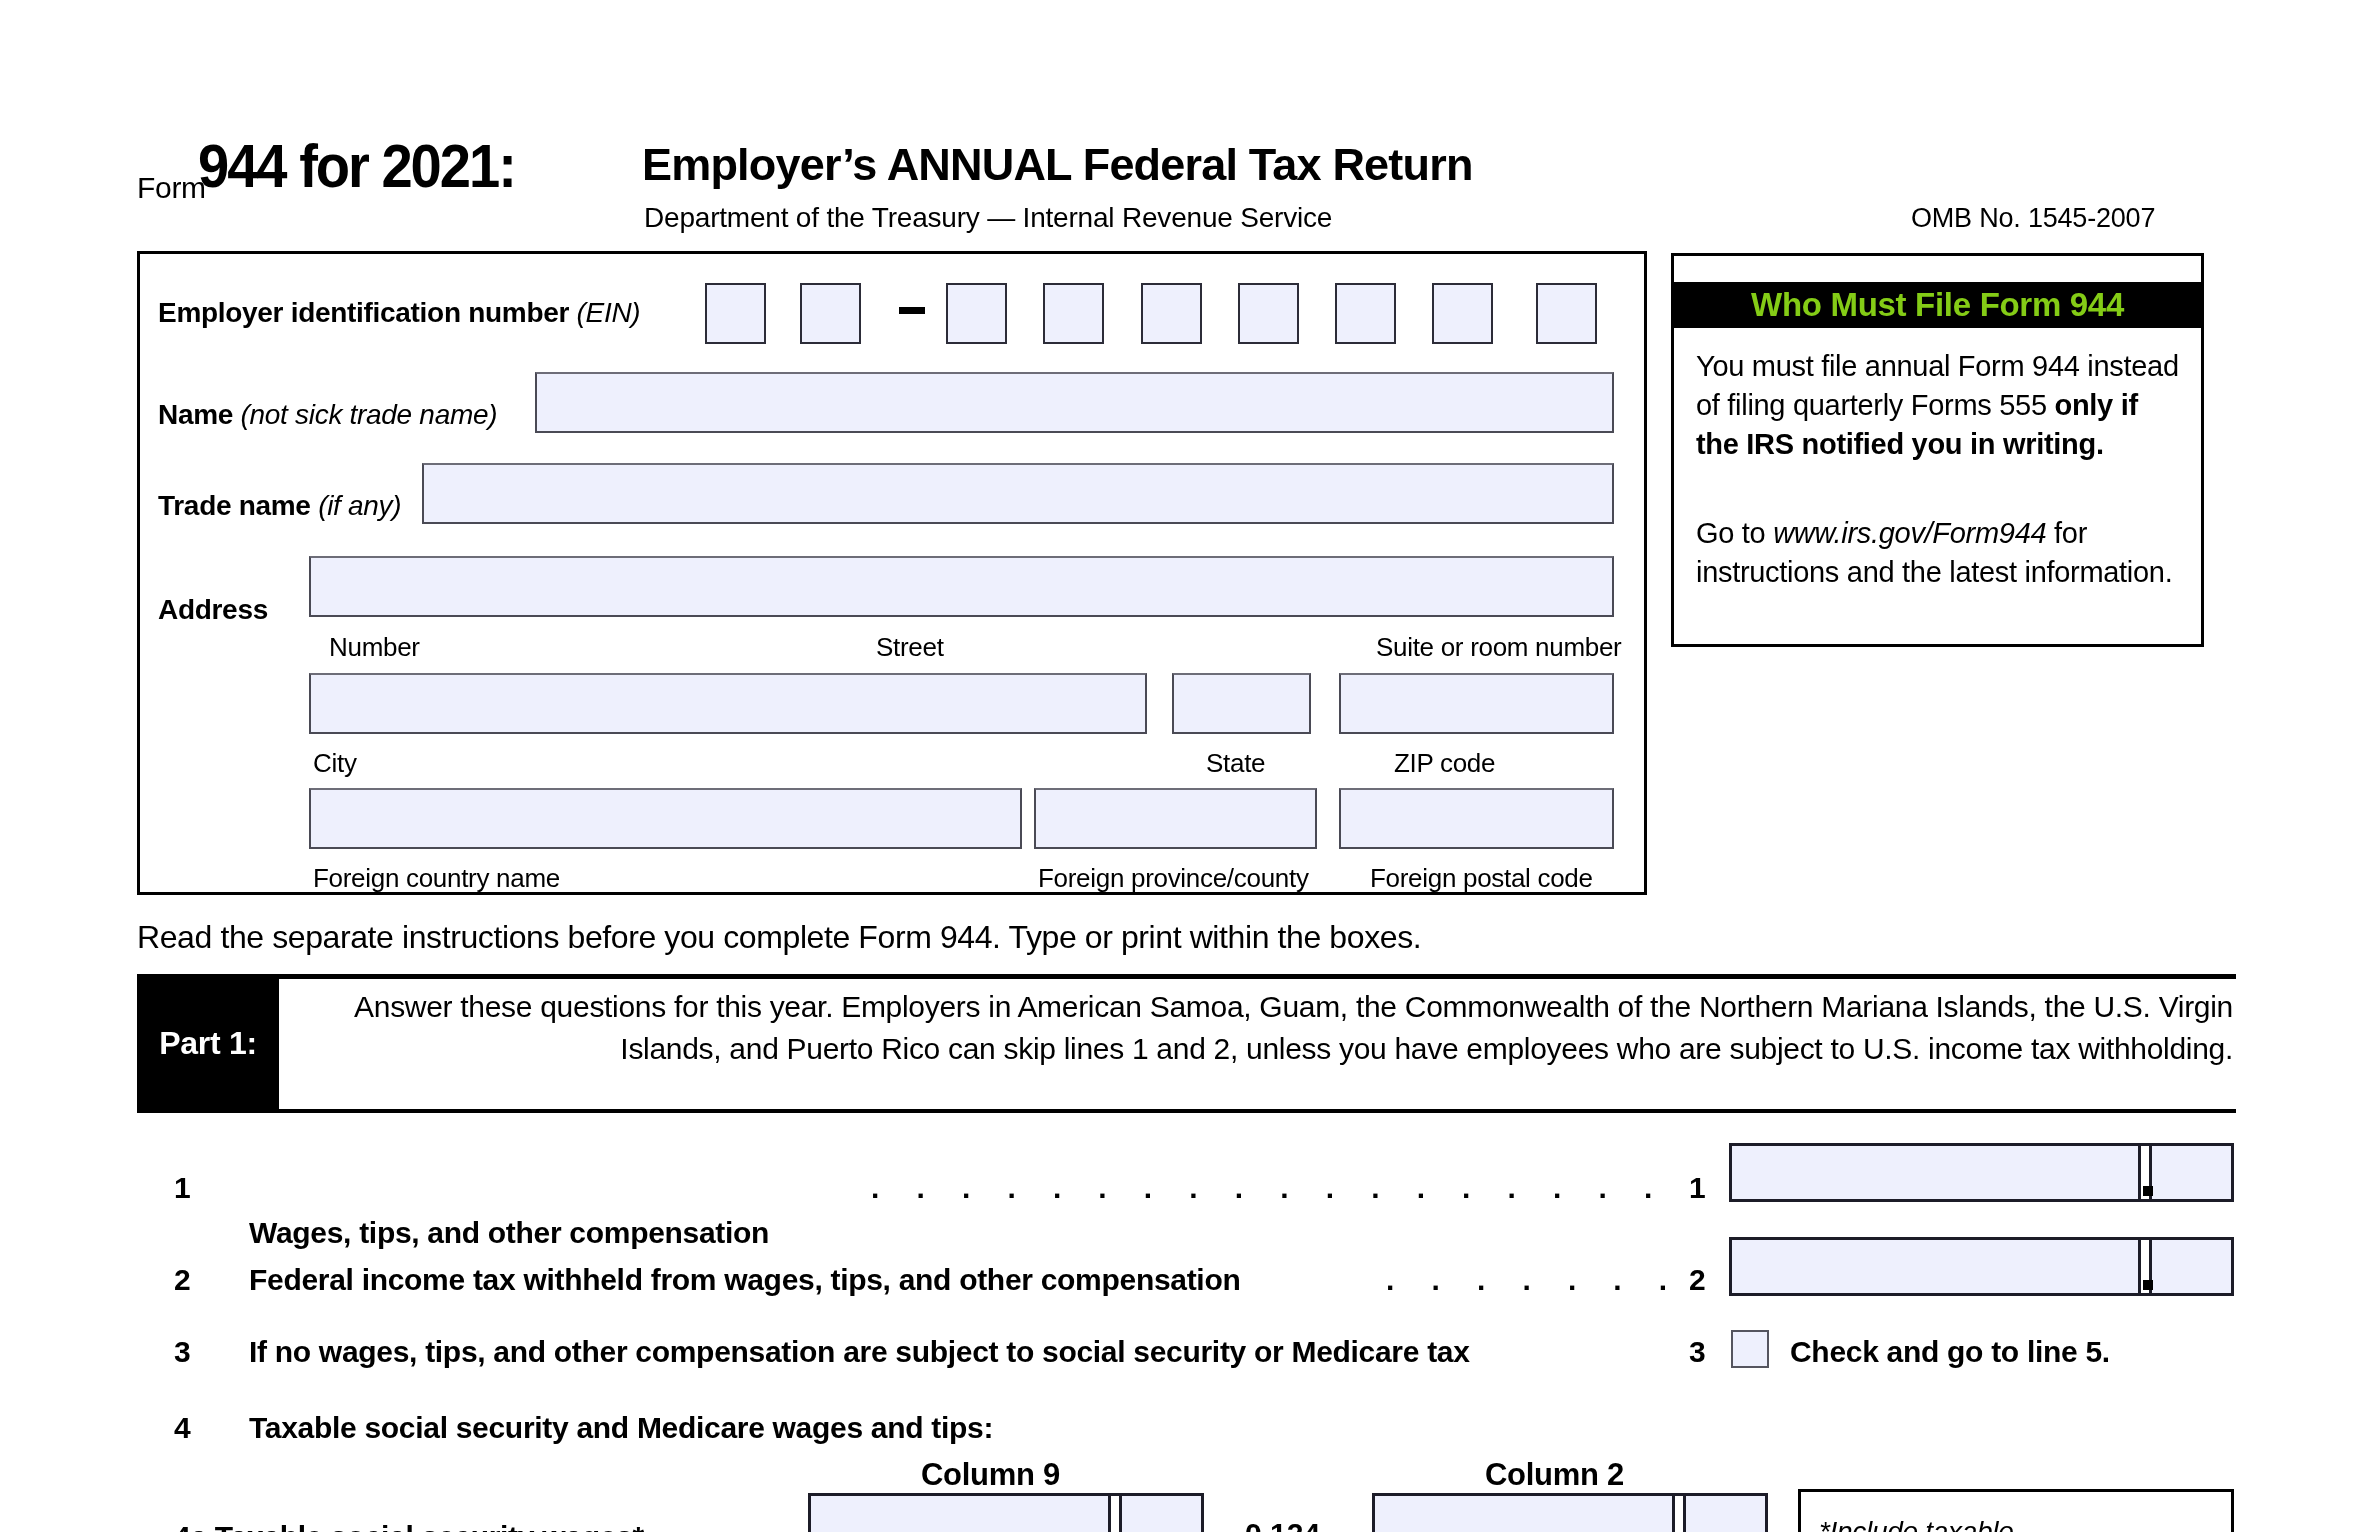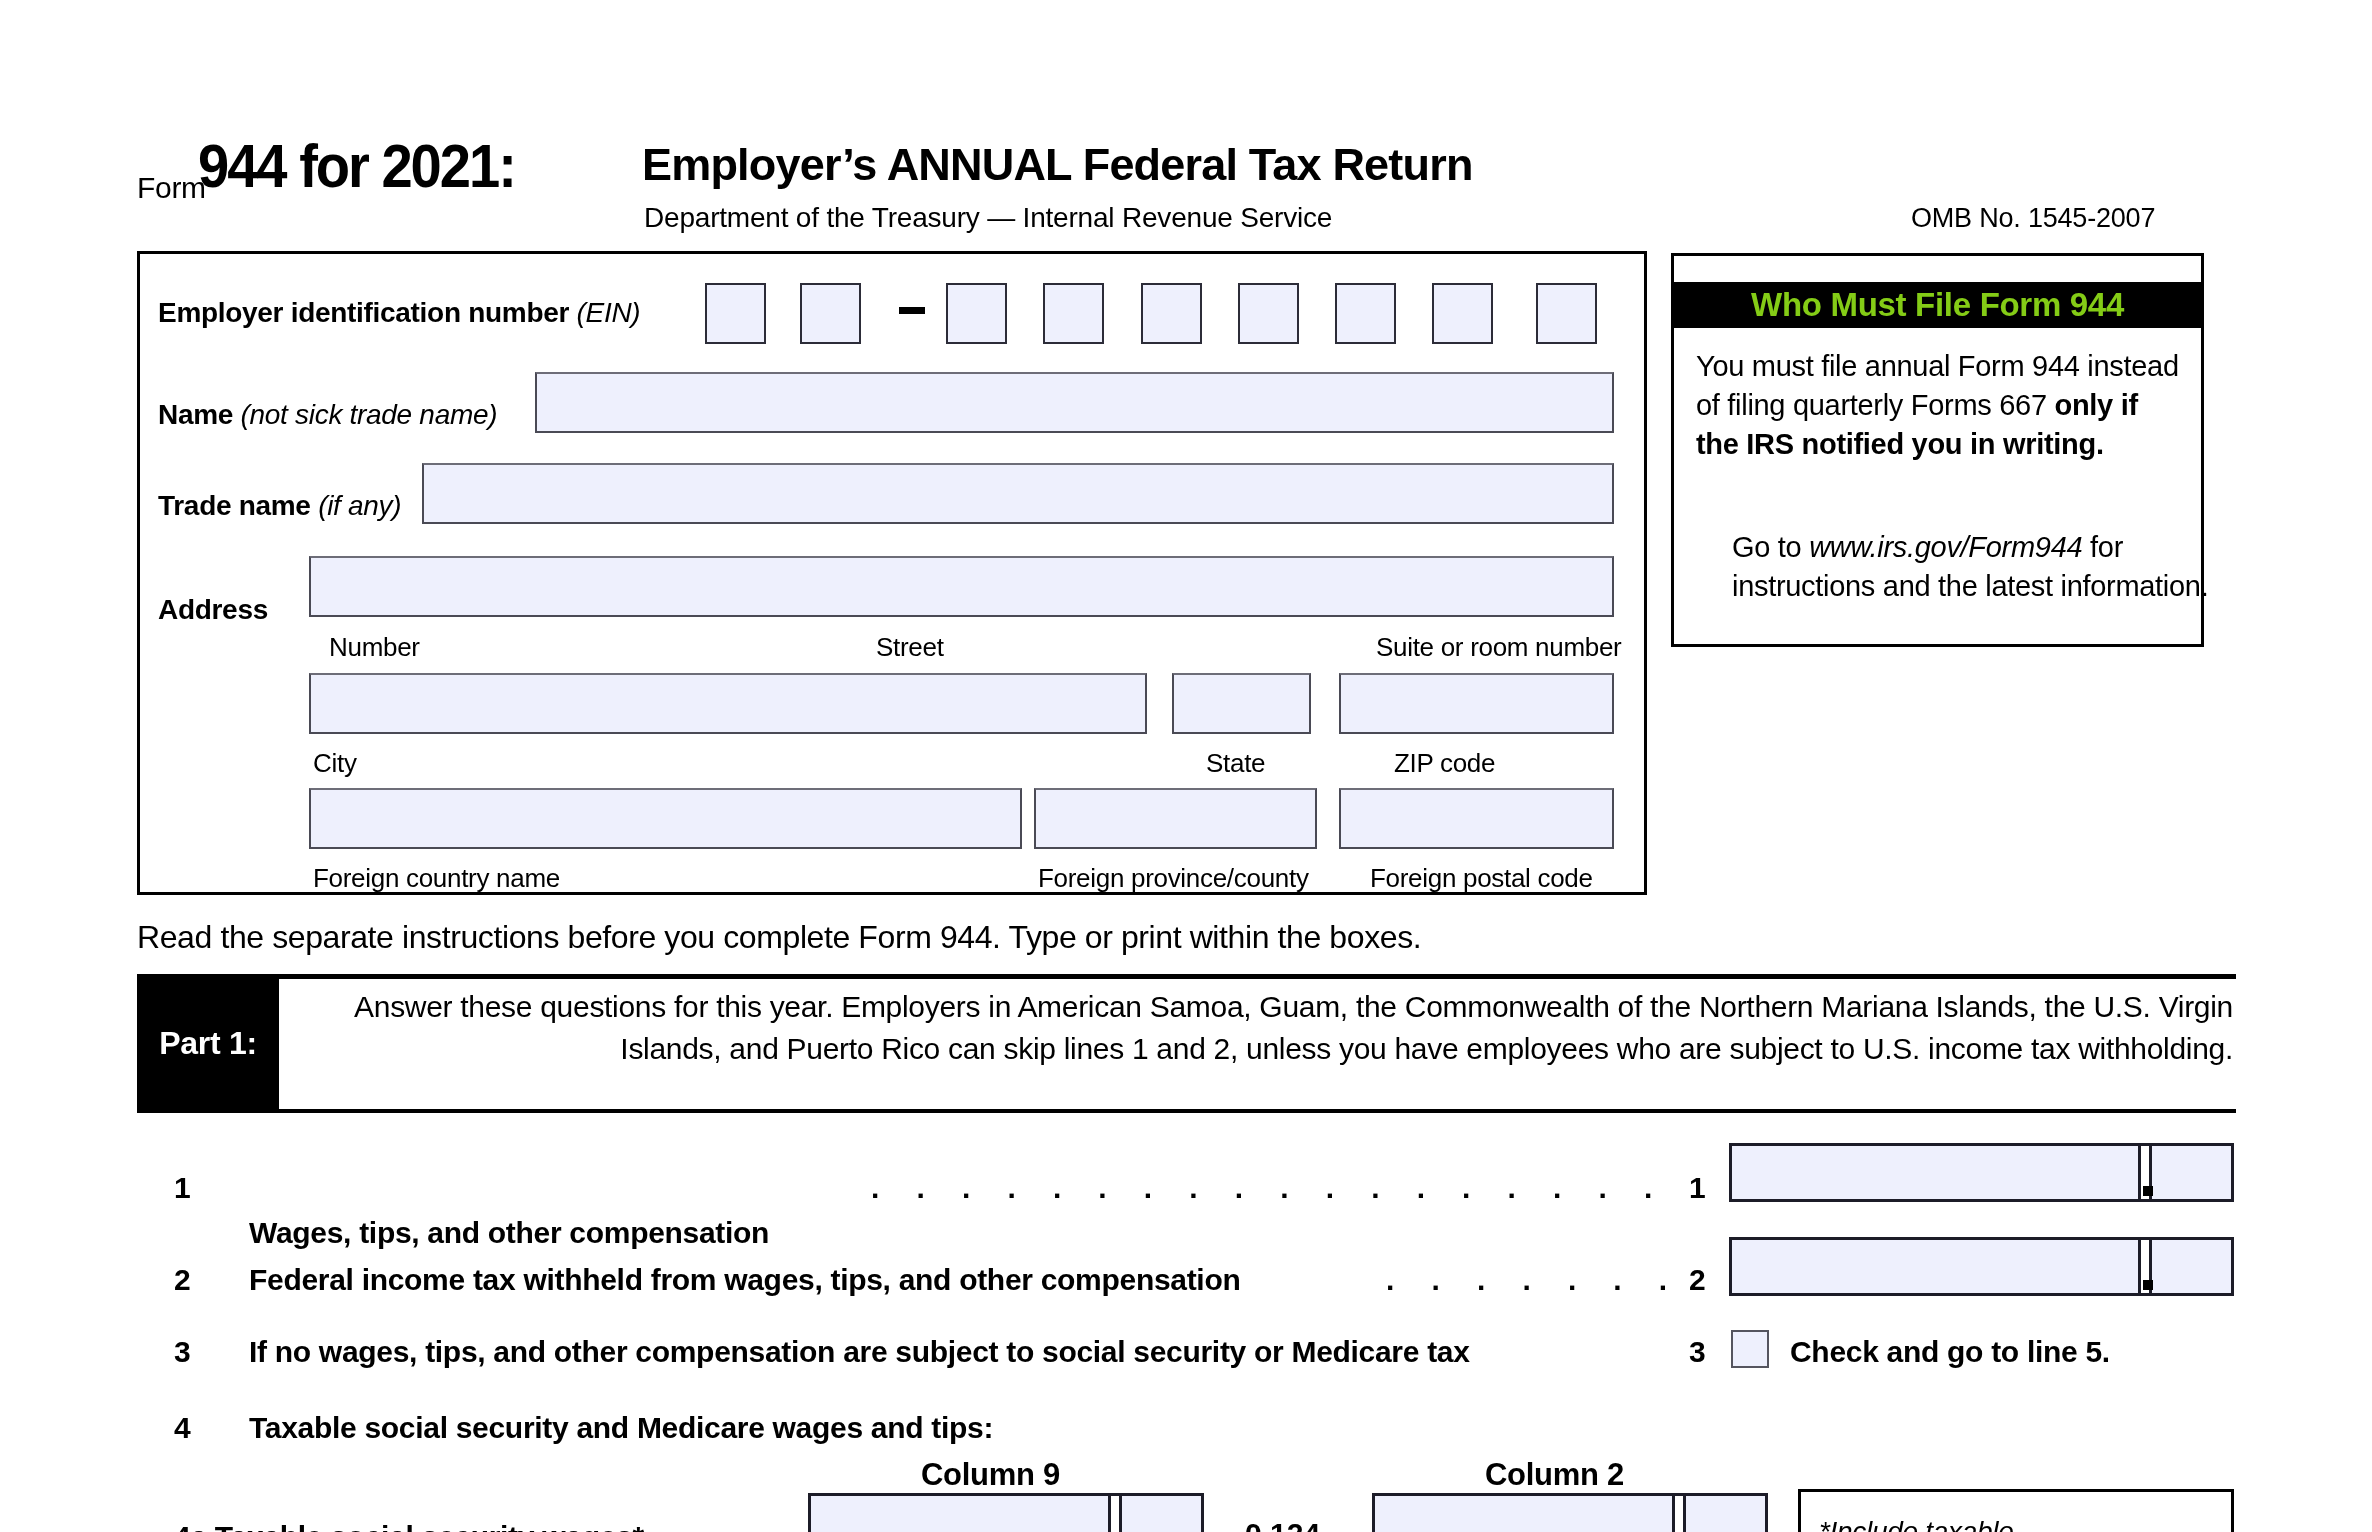--- a/index.html
+++ b/index.html
@@ -157,21 +157,21 @@
   }
   .who-p {
     position: absolute;
     left: 22px;
     width: 487px;
     font-size: 29px;
     line-height: 39px;
     letter-spacing: -0.3px;
   }
   .who-p1 { top: 91px; }
-  .who-p2 { top: 272px; margin-left: 36px; }
+  .who-p2 { top: 258px; }
   .who-p b { font-weight: bold; }
   .who-p i { font-style: italic; }
 
   
   .read-line {
     position: absolute;
     left: 137px;
     top: 919px;
     font-size: 32px;
     letter-spacing: -0.4px;
@@ -395,21 +395,21 @@
   <div class="fld" style="left:309px; top:788px; width:713px; height:61px;"></div>
   <div class="fld" style="left:1034px; top:788px; width:283px; height:61px;"></div>
   <div class="fld" style="left:1339px; top:788px; width:275px; height:61px;"></div>
   <div class="sub-lbl" style="left:313px; top:863px;">Foreign country name</div>
   <div class="sub-lbl" style="left:1038px; top:863px;">Foreign province/county</div>
   <div class="sub-lbl" style="left:1370px; top:863px;">Foreign postal code</div>
 
   <div class="who-box">
     <div class="who-title">Who Must File Form 944</div>
     <div class="who-p who-p1">
-      <span>You must file annual Form 944 instead of filing quarterly Forms 667 </span><b>only if the IRS notified you in writing.</b>
+      <span>You must file annual Form 944 instead of filing quarterly Forms 555 </span><b>only if the IRS notified you in writing.</b>
     </div>
     <div class="who-p who-p2">
       <span>Go to </span><i>www.irs.gov/Form944</i><span> for instructions and the latest information.</span>
     </div>
   </div>
 
   <div class="read-line">Read the separate instructions before you complete Form 944. Type or print within the boxes.</div>
 
   <div class="part-rule-top"></div>
   <div class="part-tab">Part 1:</div>

